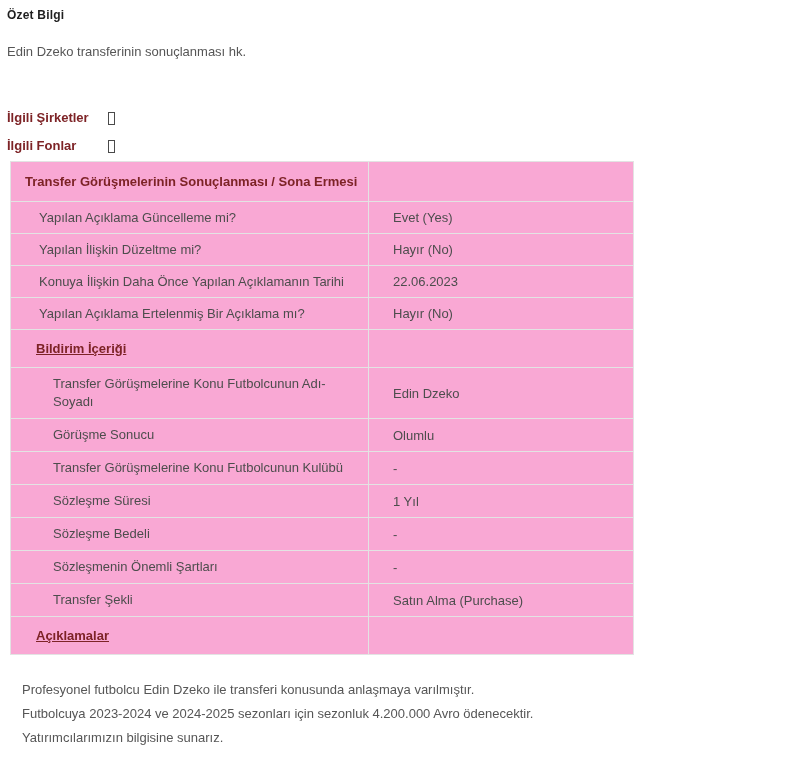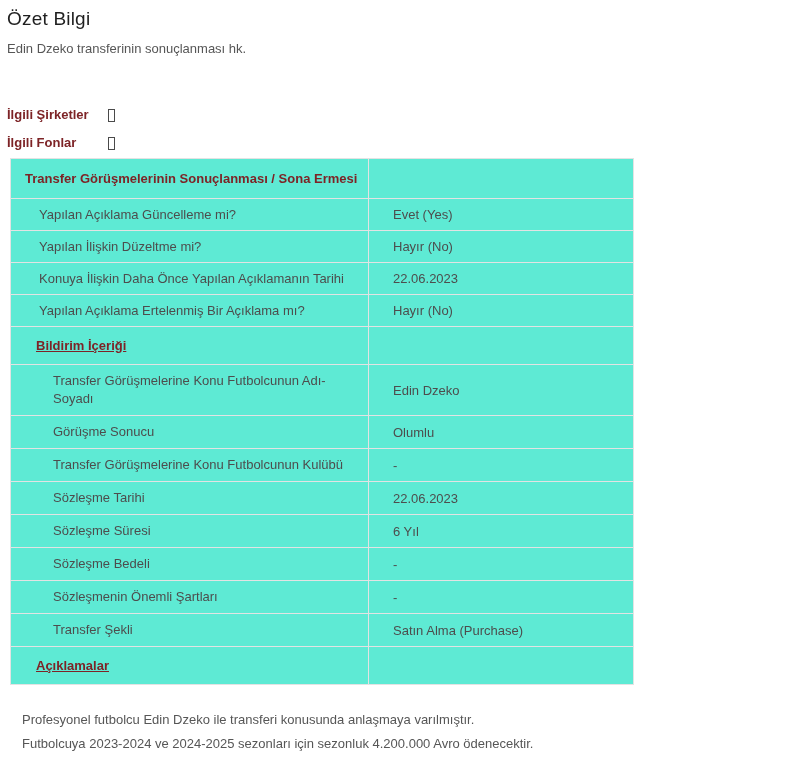--- a/index.html
+++ b/index.html
@@ -11,33 +11,33 @@
   }
   *{box-sizing:border-box;}
   html,body{margin:0;padding:0;}
   body{
     width:800px;height:762px;background:#ffffff;overflow:hidden;
     font-family:"Liberation Sans","DejaVu Sans",sans-serif;
     -webkit-font-smoothing:antialiased;
   }
   .page{padding-top:6px;}
   .header{margin:0 0 0 7px;}
-  .title{font-size:19px;font-weight:normal;color:var(--title);margin:2px 0 11px 0;letter-spacing:0.2px;}
+  .title{font-size:12px;font-weight:bold;color:var(--title);margin:2px 0 22px 0;letter-spacing:0.2px;}
   .subtitle{font-size:13px;color:var(--muted);margin:0;}
 
   .related{margin:46px 0 0 7px;}
   .related-row{display:flex;align-items:flex-end;height:20px;margin-bottom:8px;}
   .related-label{color:var(--accent);font-weight:bold;font-size:13px;width:101px;flex:0 0 auto;}
   .empty-box{display:inline-block;width:7px;height:13px;border:1px solid #4a4a4a;background:#fff;}
 
   table.disclosure{
     margin:8px 0 0 10px;width:623px;border-collapse:collapse;table-layout:fixed;
     font-size:13px;color:var(--text);
   }
-  table.disclosure td{border:1px solid var(--border);vertical-align:middle;background:#5eead4;}
+  table.disclosure td{border:1px solid var(--border);vertical-align:middle;background:#f9a8d4;}
   .c-label{width:358px;}
   .c-value{width:265px;padding:8px 24px;line-height:15px;}
 
   .row-header .c-label{padding:10px 10px 10px 14px;color:var(--accent);font-weight:bold;line-height:19px;}
   .row-section .c-label{padding:11px 10px 11px 25px;color:var(--accent);font-weight:bold;line-height:15px;text-decoration:underline;}
   .row-q1 .c-label{padding:8px 10px 8px 28px;line-height:14px;}
   .row-q2 .c-label{padding:7px 10px 7px 42px;line-height:18px;}
 
   .footer{margin:28px 0 0 22px;}
   .footer p{font-size:13px;color:var(--muted);margin:0 0 11px 0;line-height:13px;}
@@ -95,26 +95,22 @@
   </tr>
         <tr class="row-q2">
     <td class="c-label">Görüşme Sonucu</td>
     <td class="c-value">Olumlu</td>
   </tr>
         <tr class="row-q2">
     <td class="c-label">Transfer Görüşmelerine Konu Futbolcunun Kulübü</td>
     <td class="c-value">-</td>
   </tr>
         <tr class="row-q2">
-    <td class="c-label">Sözleşme Tarihi</td>
-    <td class="c-value">22.06.2023</td>
-  </tr>
-        <tr class="row-q2">
     <td class="c-label">Sözleşme Süresi</td>
-    <td class="c-value">6 Yıl</td>
+    <td class="c-value">1 Yıl</td>
   </tr>
         <tr class="row-q2">
     <td class="c-label">Sözleşme Bedeli</td>
     <td class="c-value">-</td>
   </tr>
         <tr class="row-q2">
     <td class="c-label">Sözleşmenin Önemli Şartları</td>
     <td class="c-value">-</td>
   </tr>
         <tr class="row-q2">

